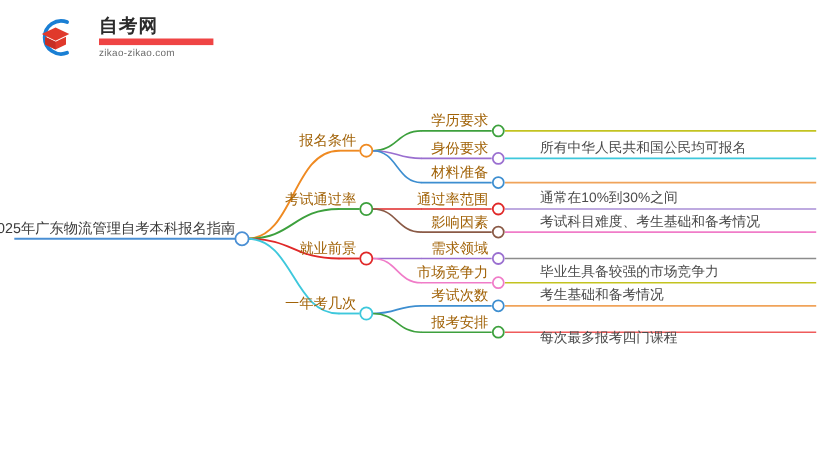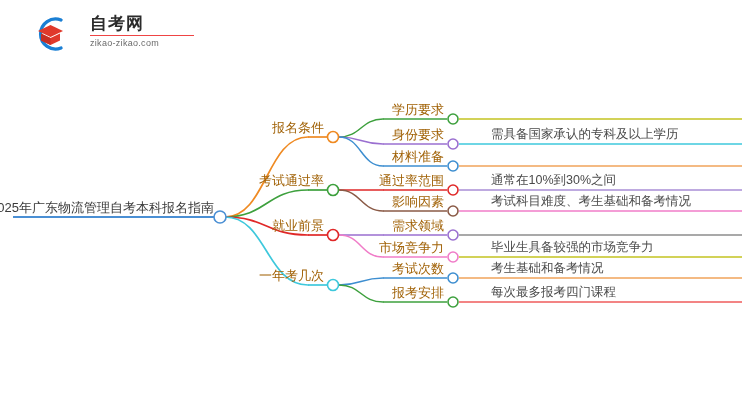--- a/index.html
+++ b/index.html
@@ -42,21 +42,21 @@
     font-weight: bold;
     color: #2b2b2b;
     line-height: 20px;
     letter-spacing: 1px;
   }
   #logo-sub {
     font-size: 9px;
     color: #6b6b6b;
     line-height: 13px;
     letter-spacing: 0.3px;
-    border-top: 1px solid #ef4444;
+    border-top: 6px solid #ef4444;
     padding-top: 1px;
     margin-top: 1px;
     width: 104px;
   }
 
   
   #mindmap {
     position: absolute;
     left: 0;
     top: 0;
@@ -169,29 +169,29 @@
       <path d="M 383 302 L 447 302" fill="none" stroke="#3da03d" stroke-width="1.5"></path>
       <path d="M 459 302 L 742 302" fill="none" stroke="#ef5b5b" stroke-width="1.5"></path>
       <circle cx="453" cy="302" r="5" fill="#ffffff" stroke="#3da03d" stroke-width="1.6"></circle>
       <circle cx="333" cy="285" r="5.5" fill="#ffffff" stroke="#3ec8dc" stroke-width="1.6"></circle>
       <circle cx="220" cy="217" r="6" fill="#ffffff" stroke="#4a8fd4" stroke-width="1.6"></circle>
     </svg>
 <div class="node-label root-label" style="top: 200px; right: 536px;">2025年广东物流管理自考本科报名指南</div>
     <div class="l1-label" style="top: 120px; right: 426px;">报名条件</div>
     <div class="l1-label" style="top: 102px; right: 306px;">学历要求</div>
     <div class="l1-label" style="top: 127px; right: 306px;">身份要求</div>
-    <div class="leaf-label" style="top: 127px; left: 491px;">需具备国家承认的专科及以上学历</div>
+    <div class="leaf-label" style="top: 127px; left: 491px;">所有中华人民共和国公民均可报名</div>
     <div class="l1-label" style="top: 149px; right: 306px;">材料准备</div>
     <div class="l1-label" style="top: 173px; right: 426px;">考试通过率</div>
     <div class="l1-label" style="top: 173px; right: 306px;">通过率范围</div>
     <div class="leaf-label" style="top: 173px; left: 491px;">通常在10%到30%之间</div>
     <div class="l1-label" style="top: 194px; right: 306px;">影响因素</div>
     <div class="leaf-label" style="top: 194px; left: 491px;">考试科目难度、考生基础和备考情况</div>
     <div class="l1-label" style="top: 218px; right: 426px;">就业前景</div>
     <div class="l1-label" style="top: 218px; right: 306px;">需求领域</div>
     <div class="l1-label" style="top: 240px; right: 306px;">市场竞争力</div>
     <div class="leaf-label" style="top: 240px; left: 491px;">毕业生具备较强的市场竞争力</div>
     <div class="l1-label" style="top: 268px; right: 426px;">一年考几次</div>
     <div class="l1-label" style="top: 261px; right: 306px;">考试次数</div>
     <div class="leaf-label" style="top: 261px; left: 491px;">考生基础和备考情况</div>
     <div class="l1-label" style="top: 285px; right: 306px;">报考安排</div>
-    <div class="leaf-label" style="top: 285px; left: 491px; text-align: center;">每次最多报考四门课程</div>
+    <div class="leaf-label" style="top: 300px; left: 491px; text-align: center;">每次最多报考四门课程</div>
   </div>
 
 </body></html>

